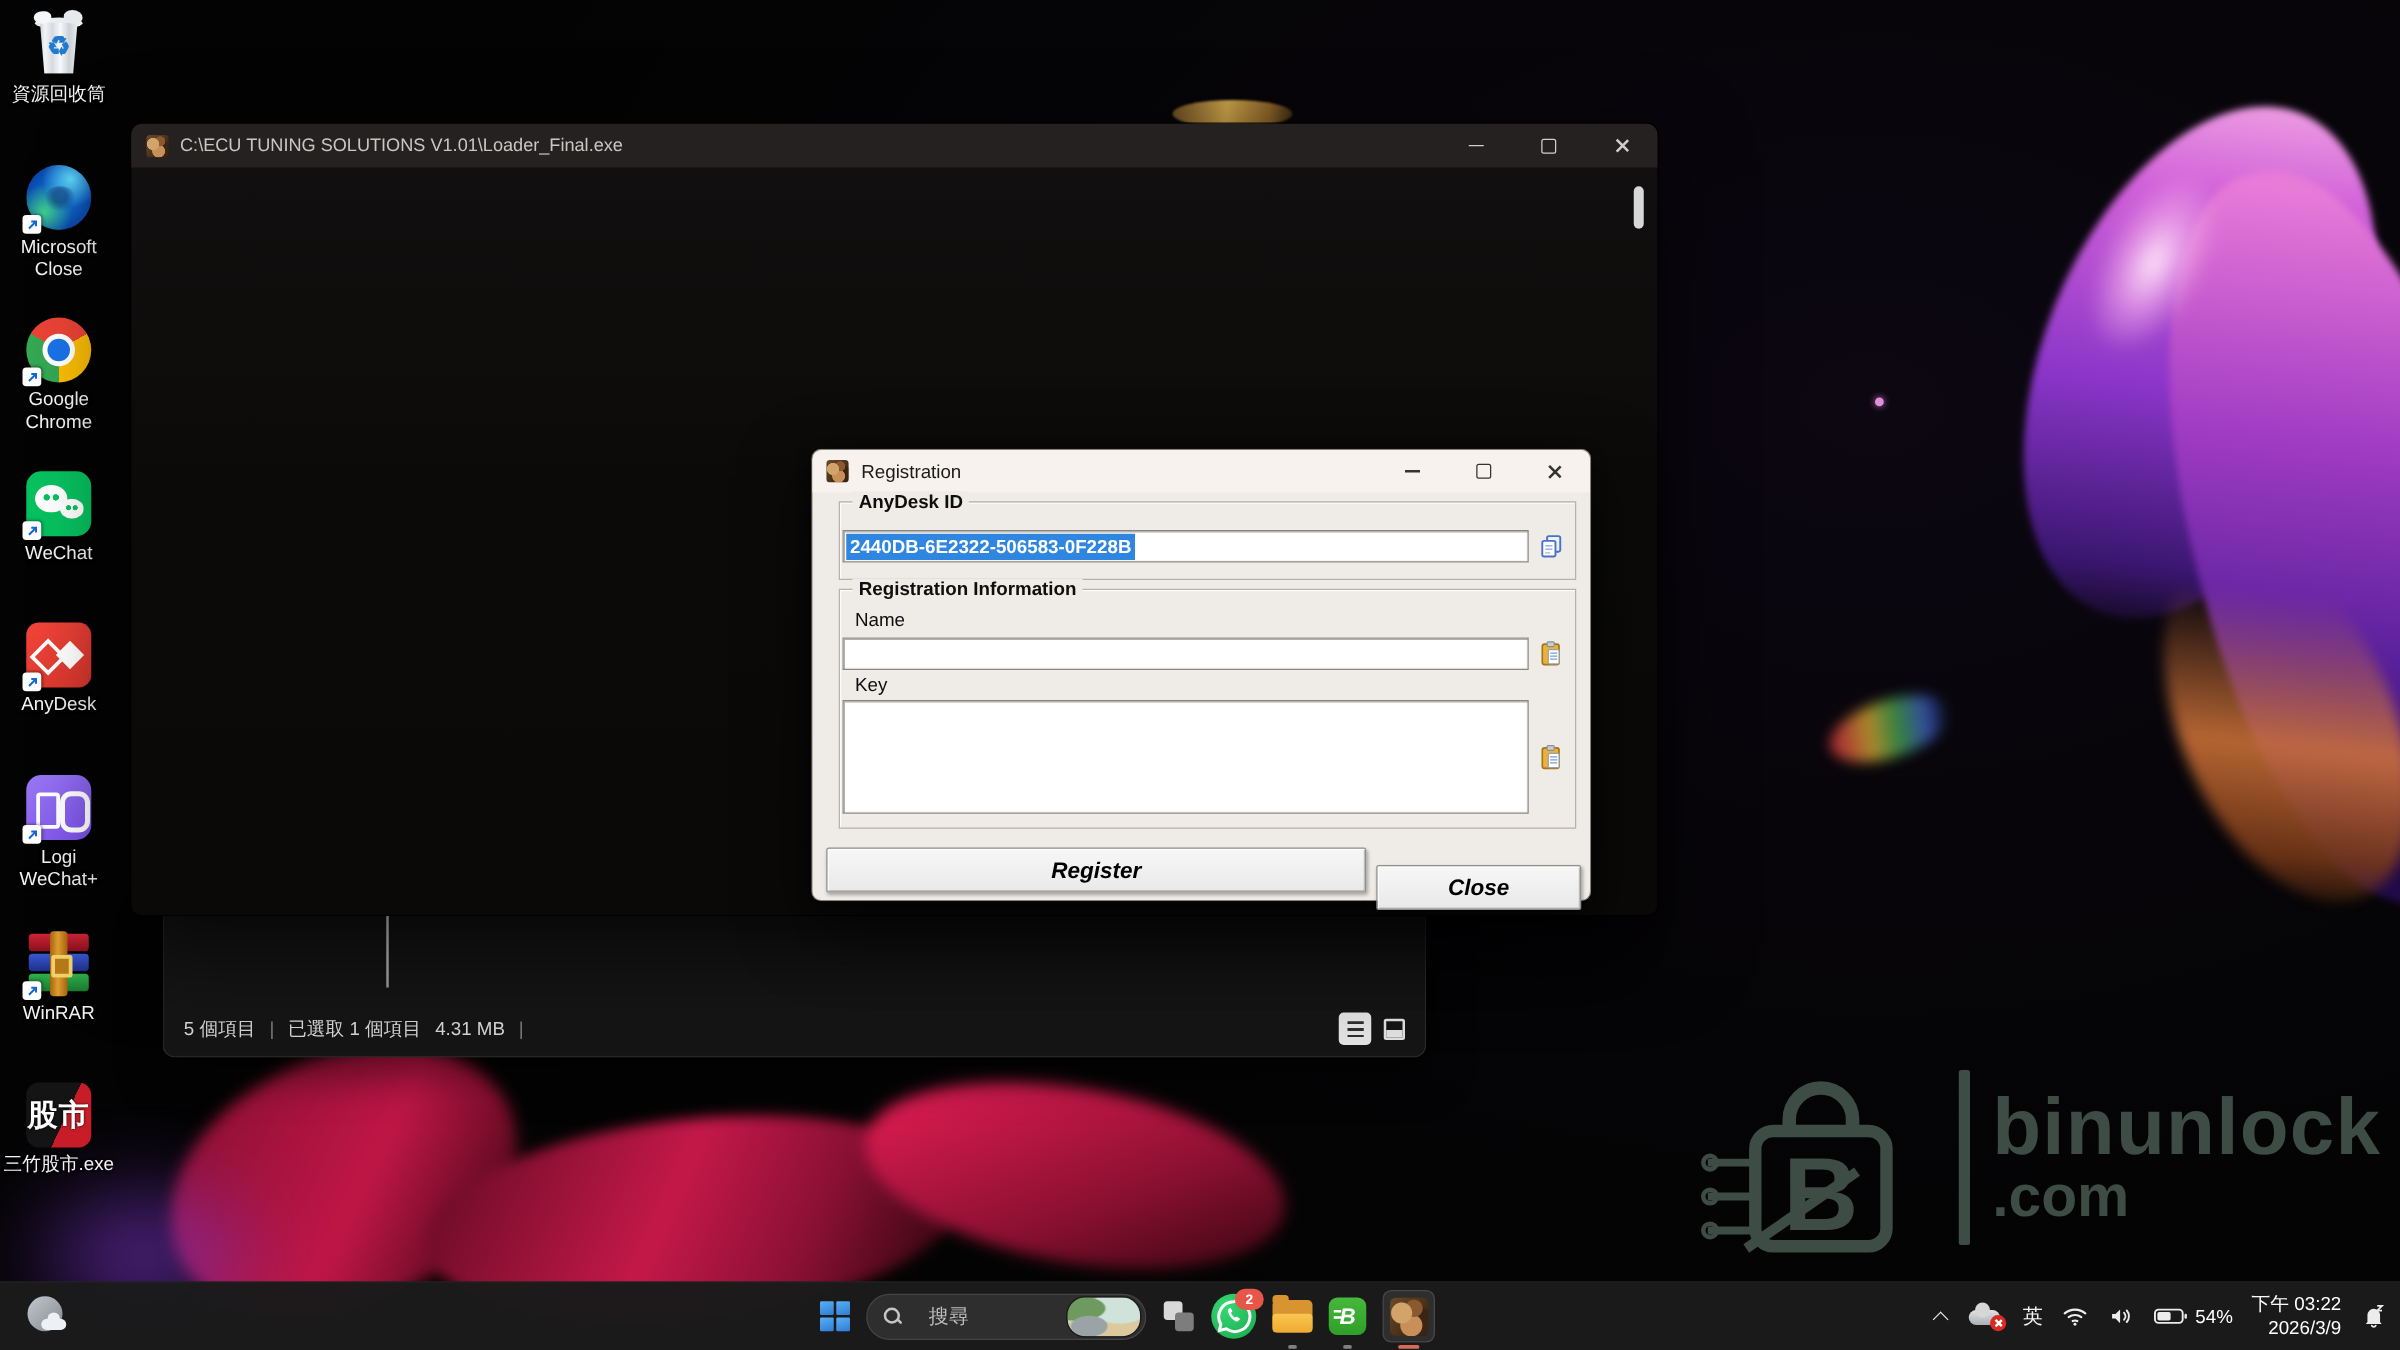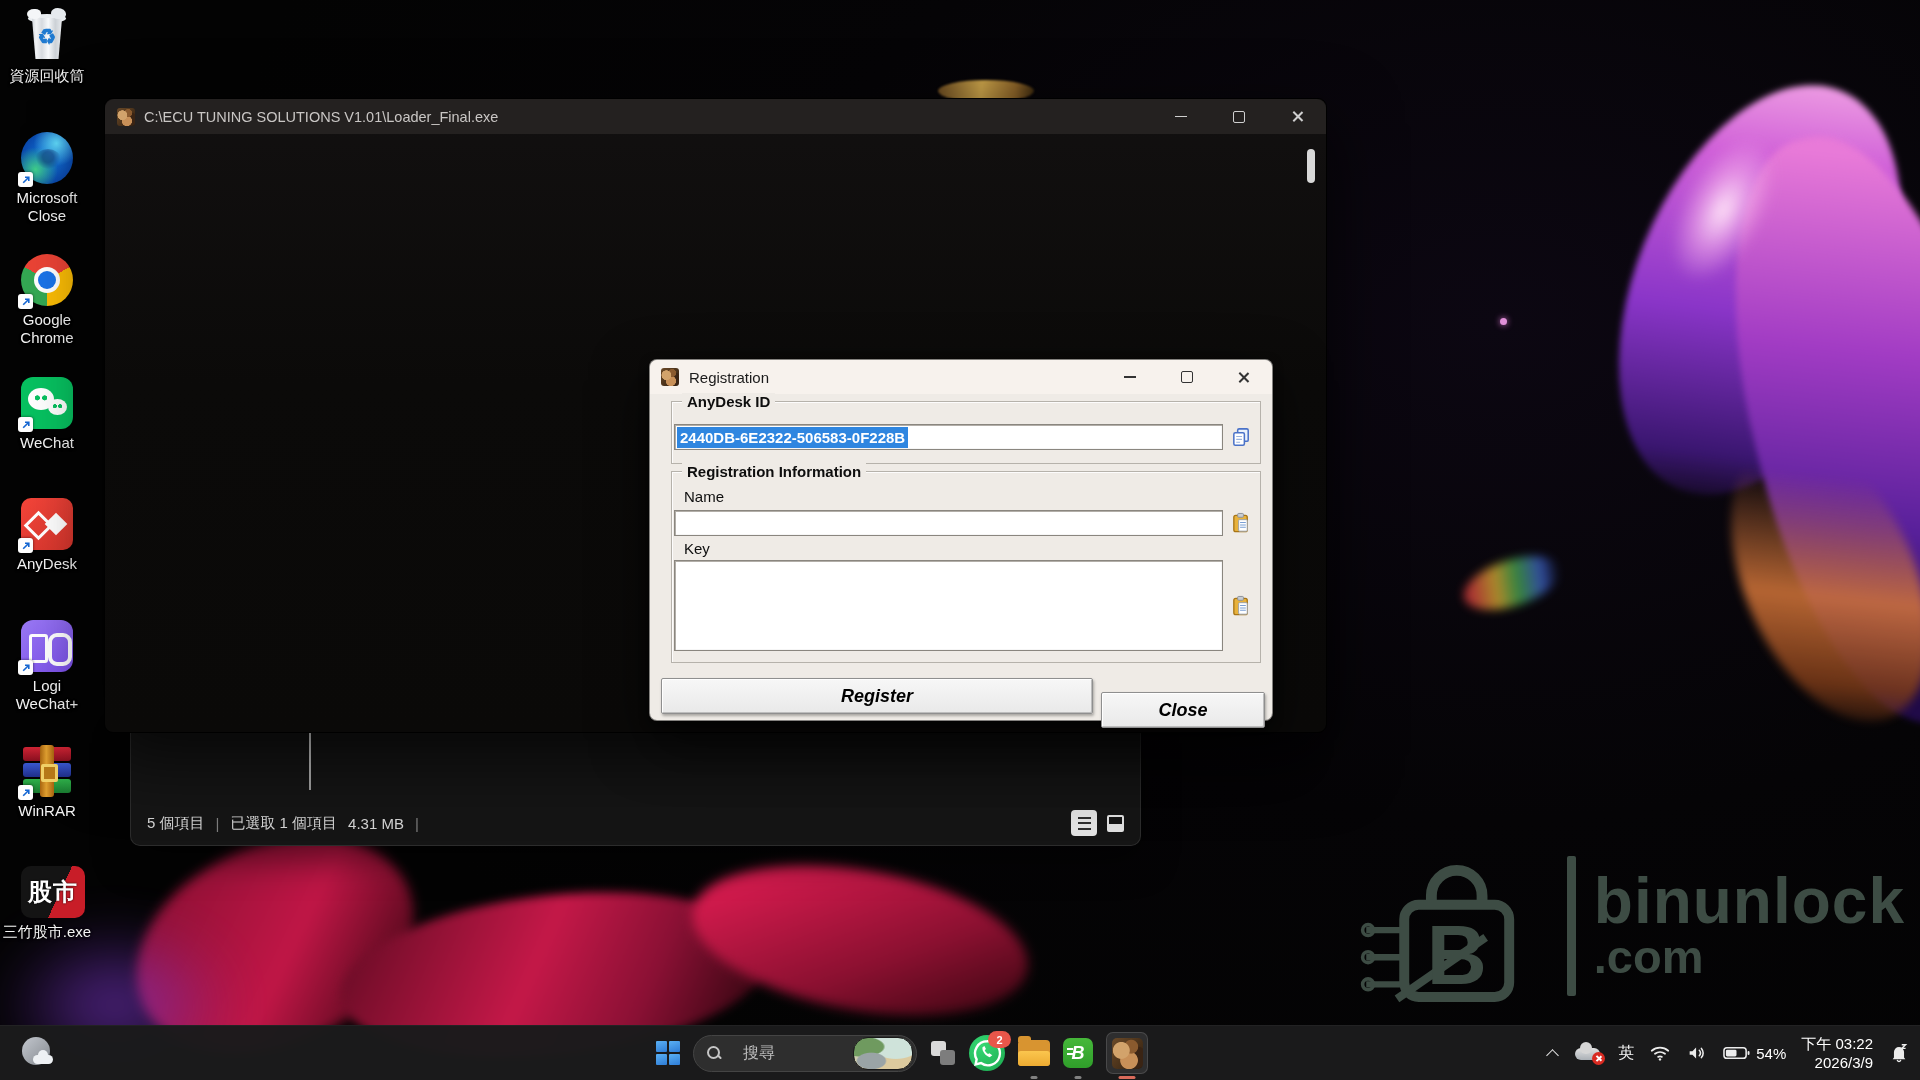--- a/index.html
+++ b/index.html
@@ -83,21 +83,21 @@
   .lg-mouse{position:absolute;left:27px;top:13px;width:16px;height:25px;border:4.5px solid #fff;border-radius:9px;}
   
   .wr-b1,.wr-b2,.wr-b3{position:absolute;left:2px;width:48px;height:14px;border-radius:3px;}
   .wr-b1{top:2px;background:linear-gradient(#d02535,#8a1020);}
   .wr-b2{top:18px;background:linear-gradient(#3a58d0,#1f2f8a);}
   .wr-b3{top:34px;background:linear-gradient(#2fb04a,#1a7a30);}
   .wr-strap{position:absolute;left:19px;top:0;width:14px;height:52px;border-radius:3px;
     background:linear-gradient(90deg,#a86410,#e0a030 45%,#a86410);}
   .wr-buckle{position:absolute;left:20px;top:19px;width:11px;height:12px;border:3px solid #f2d268;border-radius:2px;background:#b87a18;}
   
-  .st-sq{width:64px;height:52px;border-radius:10px;overflow:hidden;
+  .st-sq{width:52px;height:52px;border-radius:10px;overflow:hidden;
     background:linear-gradient(115deg,#141414 58%,#c81d28 58%);display:flex;align-items:center;justify-content:center;}
   .st-txt{color:#fff;font-weight:bold;font-size:24px;letter-spacing:1px;text-shadow:0 0 2px #000;}
 
   
   .explorer{position:absolute;left:130px;top:729px;width:1009px;height:116px;background:#151515;
     border:1px solid #2c2c2c;border-top:none;border-radius:0 0 10px 10px;box-shadow:0 14px 34px rgba(0,0,0,.5);}
   .e-divider{position:absolute;left:178px;top:3px;width:2px;height:58px;background:linear-gradient(#ededed,#9f9f9f);}
   .estatus{position:absolute;left:16px;bottom:12px;display:flex;align-items:center;gap:11px;color:#d4d4d4;font-size:15px;}
   .estatus .sep{color:#7d7d7d;}
   .eview{position:absolute;right:12px;bottom:9px;display:flex;gap:5px;}

